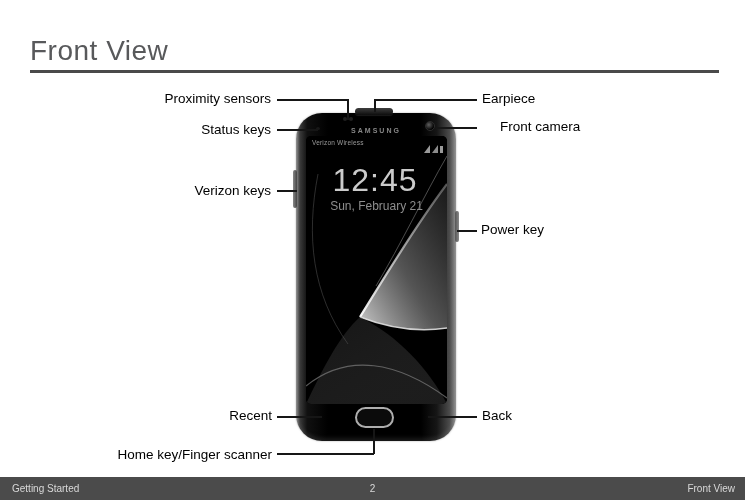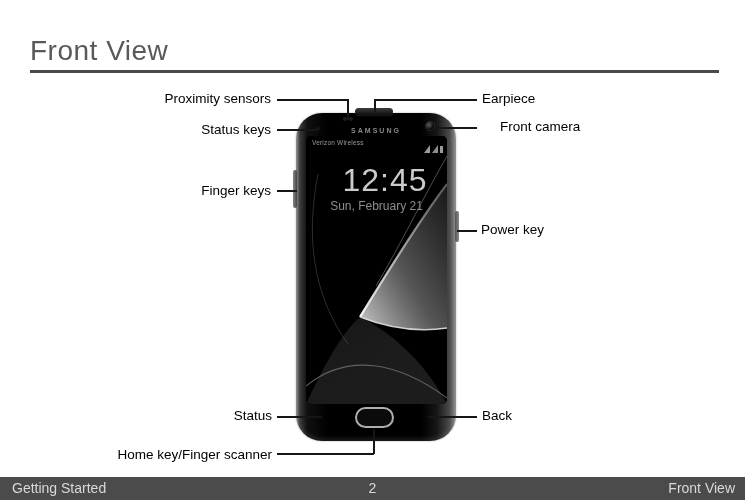--- a/index.html
+++ b/index.html
@@ -57,21 +57,21 @@
     position:absolute; left:306px; top:136px; width:141px; height:268px;
     background:#000; border-radius:5px; overflow:hidden;
   }
   .phone-screen svg { display:block; width:141px; height:268px; }
   .carrier-label {
     position:absolute; left:312px; top:139px; font-size:6.5px; line-height:8px;
     color:#9b9b9b; letter-spacing:0.2px;
   }
   .status-icons { position:absolute; left:424px; top:139px; }
   .lock-clock {
-    position:absolute; left:304px; top:161px; width:162px; text-align:center;
+    position:absolute; left:294px; top:161px; width:162px; text-align:center;
     font-size:32px; line-height:38px; color:#cbcbcb; letter-spacing:1px;
     font-weight:normal;
   }
   .lock-date {
     position:absolute; left:306px; top:201px; width:141px; text-align:center;
     font-size:12px; line-height:10px; color:#8d8d8d;
   }
   .home-key-button {
     position:absolute; left:355px; top:407px; width:39px; height:21px;
     border-radius:11px; border:2px solid #aeaeae; background:#0b0b0b;
@@ -88,21 +88,21 @@
     white-space:nowrap;
   }
   .lbl.r { text-align:left; }
 
   
   .footer {
     position:absolute; left:0; top:477px; width:745px; height:23px;
     background:#4b4b4b;
   }
   .footer span {
-    position:absolute; top:0; font-size:14px; line-height:23px; color:#d9d9d9;
+    position:absolute; top:0; font-size:10px; line-height:23px; color:#d9d9d9;
   }
   .footer .f-left  { left:12px; }
   .footer .f-center{ left:0; width:745px; text-align:center; }
   .footer .f-right { right:10px; }
 </style>
 </head>
 <body>
 
 <div class="page">
 
@@ -175,22 +175,22 @@
   <div class="cl h" style="left:277px; top:129px; width:41px;"></div>
   <div class="cl h" style="left:277px; top:190px; width:20px;"></div>
   <div class="cl h" style="left:457px; top:230px; width:20px;"></div>
   <div class="cl h" style="left:277px; top:416px; width:45px;"></div>
   <div class="cl h" style="left:428px; top:416px; width:49px;"></div>
   <div class="cl v" style="left:373px; top:429px; height:25px;"></div>
   <div class="cl h" style="left:277px; top:453px; width:97px;"></div>
 
   <div class="lbl r" style="right:474px; top:91px;">Proximity sensors</div>
   <div class="lbl r" style="right:474px; top:122px;">Status keys</div>
-  <div class="lbl r" style="right:474px; top:183px;">Finger keys</div>
-  <div class="lbl r" style="right:473px; top:408px;">Status</div>
+  <div class="lbl r" style="right:474px; top:183px;">Verizon keys</div>
+  <div class="lbl r" style="right:473px; top:408px;">Recent</div>
   <div class="lbl r" style="right:473px; top:447px;">Home key/Finger scanner</div>
 
   <div class="lbl" style="left:482px; top:91px;">Earpiece</div>
   <div class="lbl" style="left:500px; top:119px;">Front camera</div>
   <div class="lbl" style="left:481px; top:222px;">Power key</div>
   <div class="lbl" style="left:482px; top:408px;">Back</div>
 
   <div class="footer">
     <span class="f-left">Getting Started</span>
     <span class="f-center">2</span>

